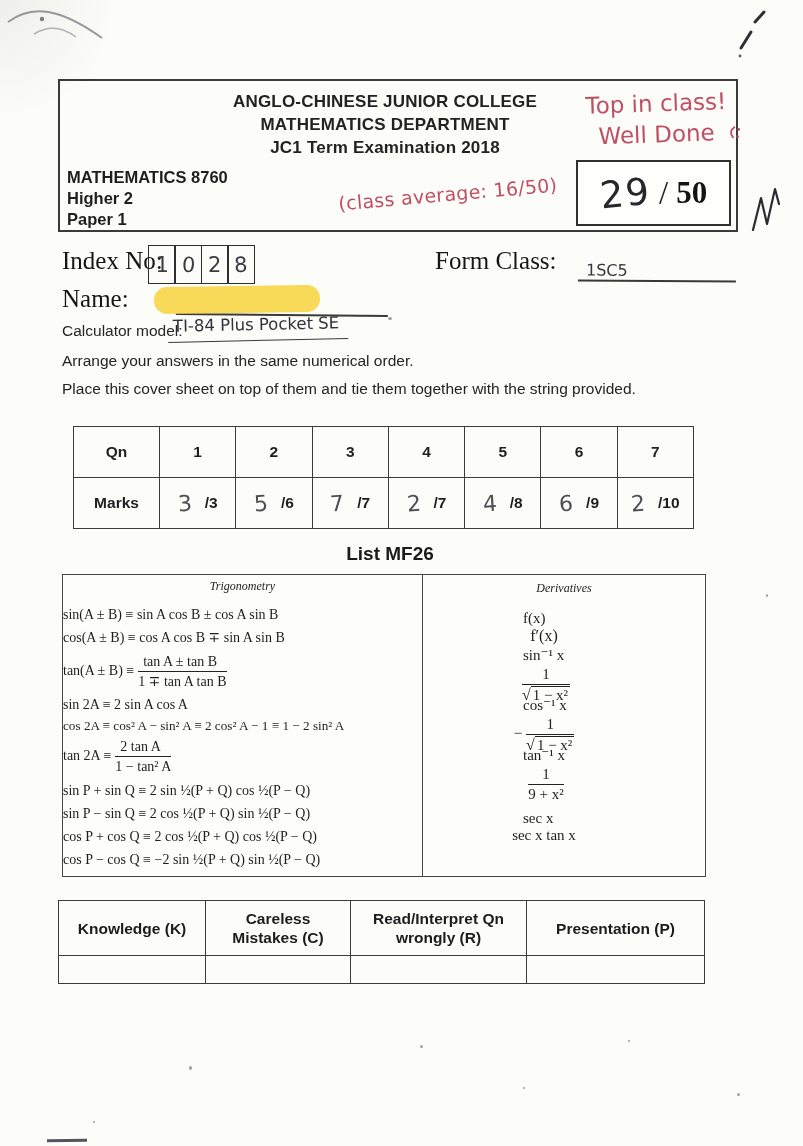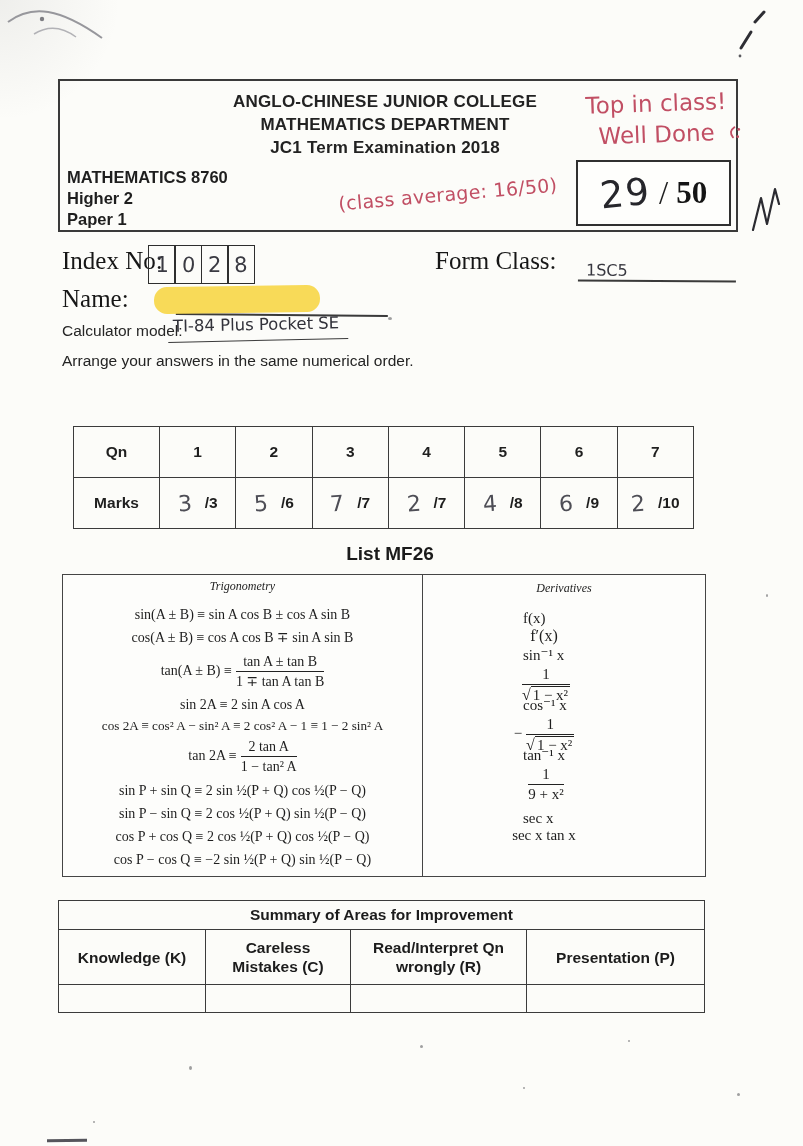--- a/index.html
+++ b/index.html
@@ -45,21 +45,21 @@
   .marks-table th{font-weight:bold;}
   .mcell{display:flex;align-items:center;justify-content:center;gap:13px;}
   .mscore{font-family:"DejaVu Sans",sans-serif;font-size:22px;color:#4e4e56;transform:rotate(-4deg);}
   .moutof{font-weight:bold;font-size:15.5px;color:#1d1d1d;}
   
   .mf26-title{position:absolute;left:0;top:543px;width:780px;text-align:center;font-weight:bold;font-size:19px;color:#1b1b1b;}
   .formula-box{position:absolute;left:62px;top:574px;width:644px;height:303px;border:1.8px solid #454545;display:flex;box-sizing:border-box;background:rgba(255,255,255,.35);}
   .trig-col{width:360px;border-right:1.6px solid #454545;box-sizing:border-box;padding-top:4px;overflow:hidden;}
   .deriv-col{flex:1;overflow:hidden;}
   .fhead{font-family:"Liberation Serif","DejaVu Serif",serif;font-style:italic;font-size:12px;text-align:center;color:#222;}
-  .fm{font-family:"Liberation Serif","DejaVu Serif",serif;font-size:14px;line-height:17px;text-align:center;color:#1e1e1e;}
+  .fm{font-family:"Liberation Serif","DejaVu Serif",serif;font-size:14px;line-height:17px;text-align:left;color:#1e1e1e;}
   .fm.small{font-size:13.2px;}
   .frac{display:inline-block;vertical-align:middle;margin:2px 0 2px 4px;}
   .frac .fnum{display:block;border-bottom:1.2px solid #222;padding:0 5px 1px;}
   .frac .fden{display:block;padding-top:1px;}
   .mt12{margin-top:12px;}.mt6{margin-top:6px;}.mt5{margin-top:5px;}.mt4{margin-top:4px;}.mt2{margin-top:2px;}
   .drow{display:flex;align-items:center;padding-right:40px;flex-direction:column;}
   .dc1{width:100px;margin-left:58px;font-family:"Liberation Serif","DejaVu Serif",serif;font-size:15px;color:#1e1e1e;}
   .dc2{flex:1;text-align:center;font-family:"Liberation Serif","DejaVu Serif",serif;font-size:15px;color:#1e1e1e;}
   .dhead{margin-top:14px;height:24px;}
   .dhead .dc2{font-size:16px;}
@@ -152,20 +152,21 @@
   <div class="serif-lbl" style="left:62px;top:285px;">Name:</div>
   <div class="name-line"></div>
   <div class="name-highlight"></div>
 
   <div class="calc-lbl">Calculator model:</div>
   <div class="calc-line hw">
     <span>TI-84 Plus Pocket SE</span>
   </div>
 
   <div class="instr" style="top:352px;">Arrange your answers in the same numerical order.</div>
+  <div class="instr" style="top:380px;">Place this cover sheet on top of them and tie them together with the string provided.</div>
 
   <table class="marks-table">
     <colgroup>
         <col style="width:86px;">
         <col>
         <col>
         <col>
         <col>
         <col>
         <col>
@@ -275,23 +276,20 @@
   </div>
 
   <table class="summary-table">
     <colgroup>
         <col style="width:147px;">
         <col style="width:145px;">
         <col style="width:176px;">
         <col style="width:178px;">
       </colgroup>
     <tbody>
-        <tr>
-      <td colspan="4" class="sum-title">Summary of Areas for Improvement</td>
-    </tr>
     <tr class="sum-head">
       <td>Knowledge (K)</td>
       <td>Careless Mistakes (C)</td>
       <td>Read/Interpret Qn wrongly (R)</td>
       <td>Presentation (P)</td>
     </tr>
     <tr class="sum-empty">
       <td></td>
       <td></td>
       <td></td>

